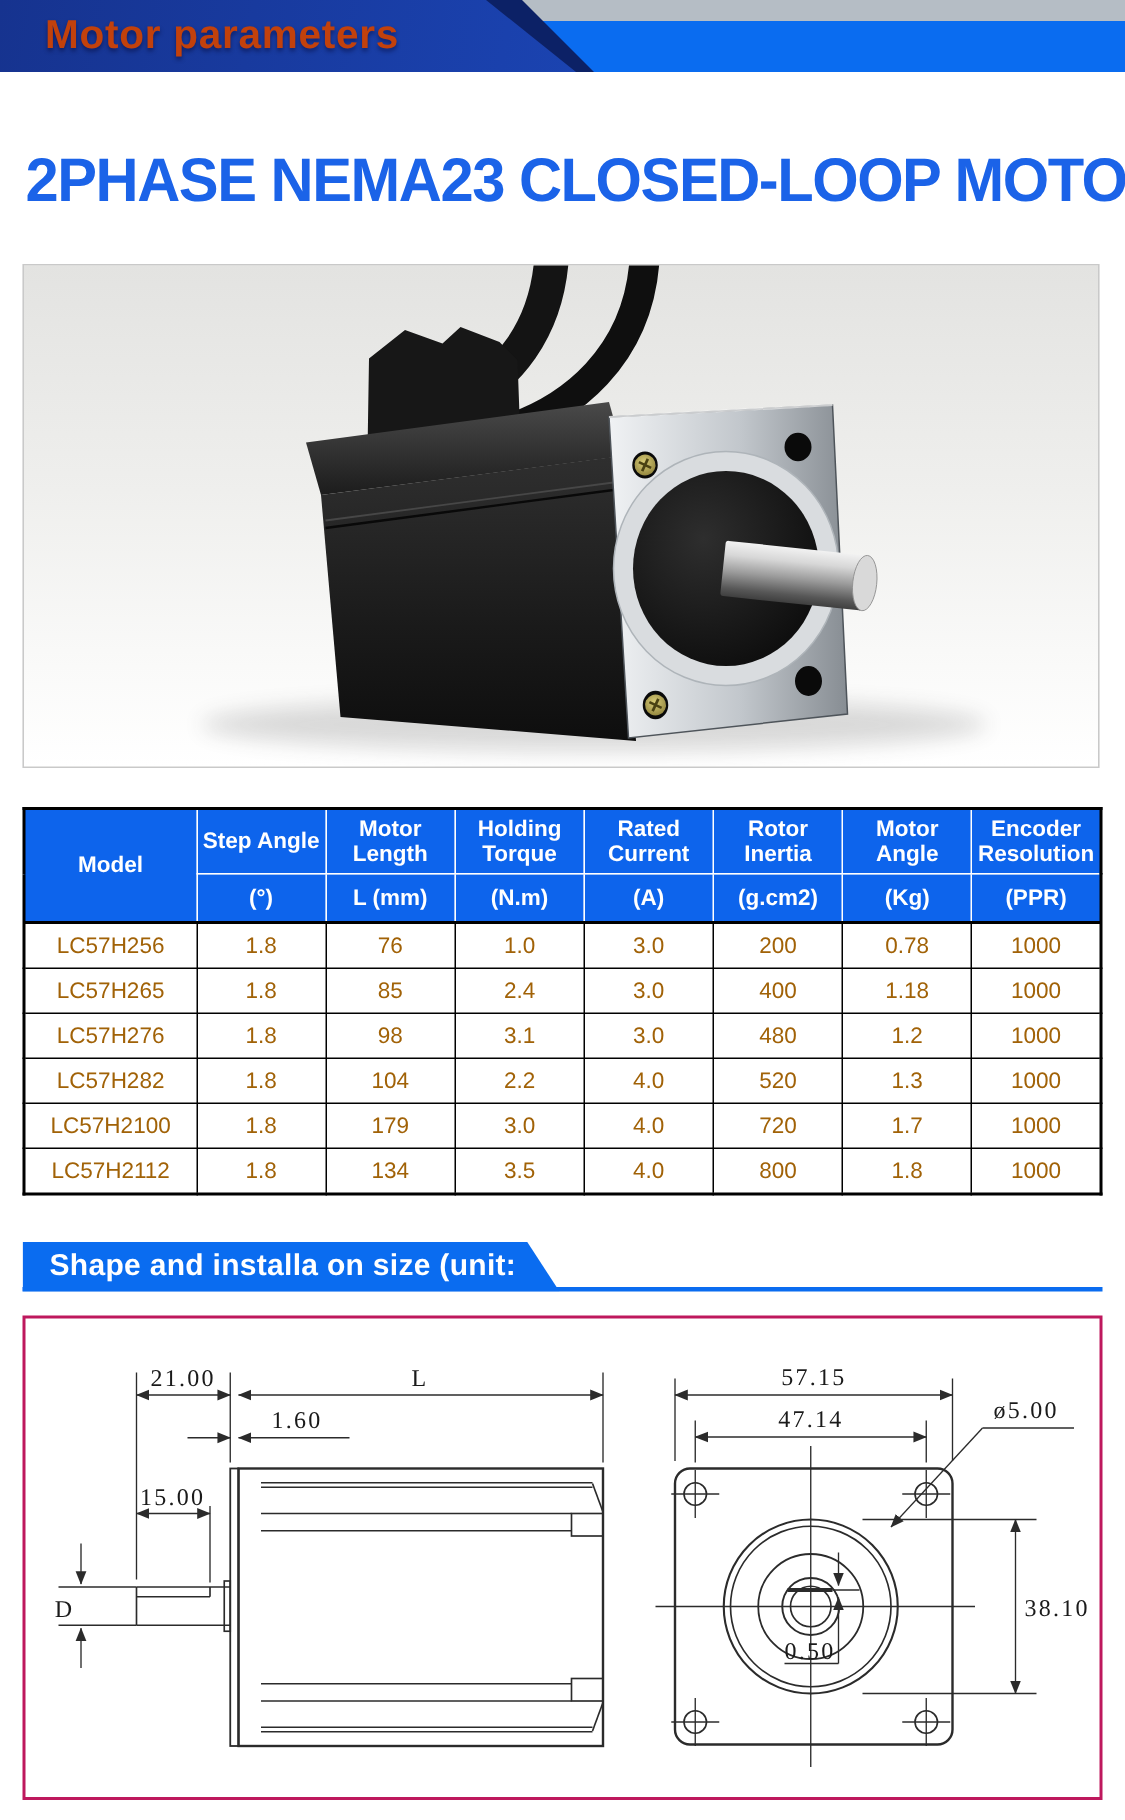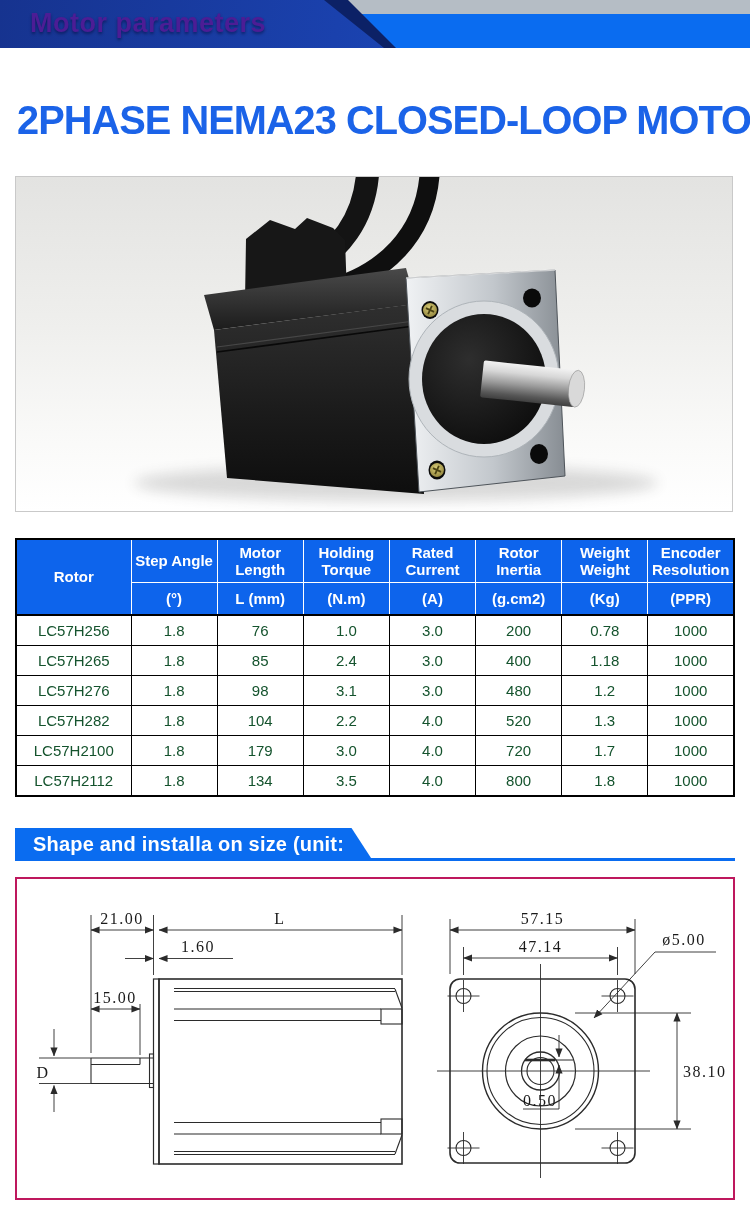--- a/index.html
+++ b/index.html
@@ -9,21 +9,21 @@
   
   .banner1{position:absolute;left:0;top:0;width:750px;height:48px;}
   .b1base{position:absolute;inset:0;background:#0a6cf0;}
   .b1gray{position:absolute;left:0;top:0;width:750px;height:14px;background:#b5bdc5;
           clip-path:polygon(337px 0,750px 0,750px 14px,343px 14px);}
   .b1wedge{position:absolute;inset:0;background:#0c2166;
           clip-path:polygon(322px 0,348px 0,396px 48px,383px 48px);}
   .b1ribbon{position:absolute;inset:0;
           background:linear-gradient(100deg,#16338f 0%,#1a41ad 45%,#2055c8 100%);
           clip-path:polygon(0 0,324px 0,384px 48px,0 48px);}
-  .b1text{position:absolute;left:30px;top:0;line-height:47px;color:#4c1d95;
+  .b1text{position:absolute;left:30px;top:0;line-height:47px;color:#c2410c;
           font-size:27px;font-weight:700;letter-spacing:.5px;
           text-shadow:0 2px 3px rgba(0,0,40,.45);text-align:center;}
 
   
   .pageTitle{position:absolute;left:17px;top:97px;white-space:nowrap;
           font-size:41px;font-weight:700;letter-spacing:-1px;color:#1b63e8;
           transform:scaleX(.97);transform-origin:left center;}
 
   
   .photoBox{position:absolute;left:15px;top:176px;width:716px;height:334px;
@@ -32,21 +32,21 @@
 
   
   .specTable{position:absolute;left:15px;top:538px;width:720px;
           border-collapse:collapse;table-layout:fixed;
           border:2px solid #000;}
   .specTable th{background:#0d64ec;color:#ffffff;border:1px solid #ffffff;
           font-size:15px;font-weight:700;line-height:1.15;padding:2px 0;}
   .specTable thead tr.hrow1 th{height:38px;}
   .specTable thead tr.hrow2 th{height:27px;border-bottom:2px solid #000;}
   .specTable th.thModel{border-bottom:2px solid #000;}
-  .specTable td{border:1px solid #000;background:#ffffff;color:#14532d;
+  .specTable td{border:1px solid #000;background:#ffffff;color:#a16207;
           font-size:15px;text-align:center;height:29px;padding:0;}
 
   
   .banner2line{position:absolute;left:15px;top:858px;width:720px;height:3px;background:#0a6cf0;}
   .banner2{position:absolute;left:15px;top:828px;width:358px;height:33px;background:#0a6cf0;
           clip-path:polygon(0 0,94% 0,100% 100%,0 100%);}
   .b2text{position:absolute;left:18px;top:0;line-height:32px;color:#ffffff;
           font-size:20px;font-weight:600;letter-spacing:.2px;}
 
   
@@ -160,38 +160,38 @@
         <col>
         <col>
         <col>
         <col>
         <col>
         <col>
         <col>
       </colgroup>
     <thead>
       <tr class="hrow1">
-        <th class="thModel" rowspan="2">Rotor</th>
+        <th class="thModel" rowspan="2">Model</th>
         <th>
             <div>Step Angle</div>
           </th>
         <th>
             <div>Motor Length</div>
           </th>
         <th>
             <div>Holding Torque</div>
           </th>
         <th>
             <div>Rated Current</div>
           </th>
         <th>
             <div>Rotor Inertia</div>
           </th>
         <th>
-            <div>Weight Weight</div>
+            <div>Motor Angle</div>
           </th>
         <th>
             <div>Encoder Resolution</div>
           </th>
       </tr>
       <tr class="hrow2">
         <th>(°)</th>
         <th>L (mm)</th>
         <th>(N.m)</th>
         <th>(A)</th>

